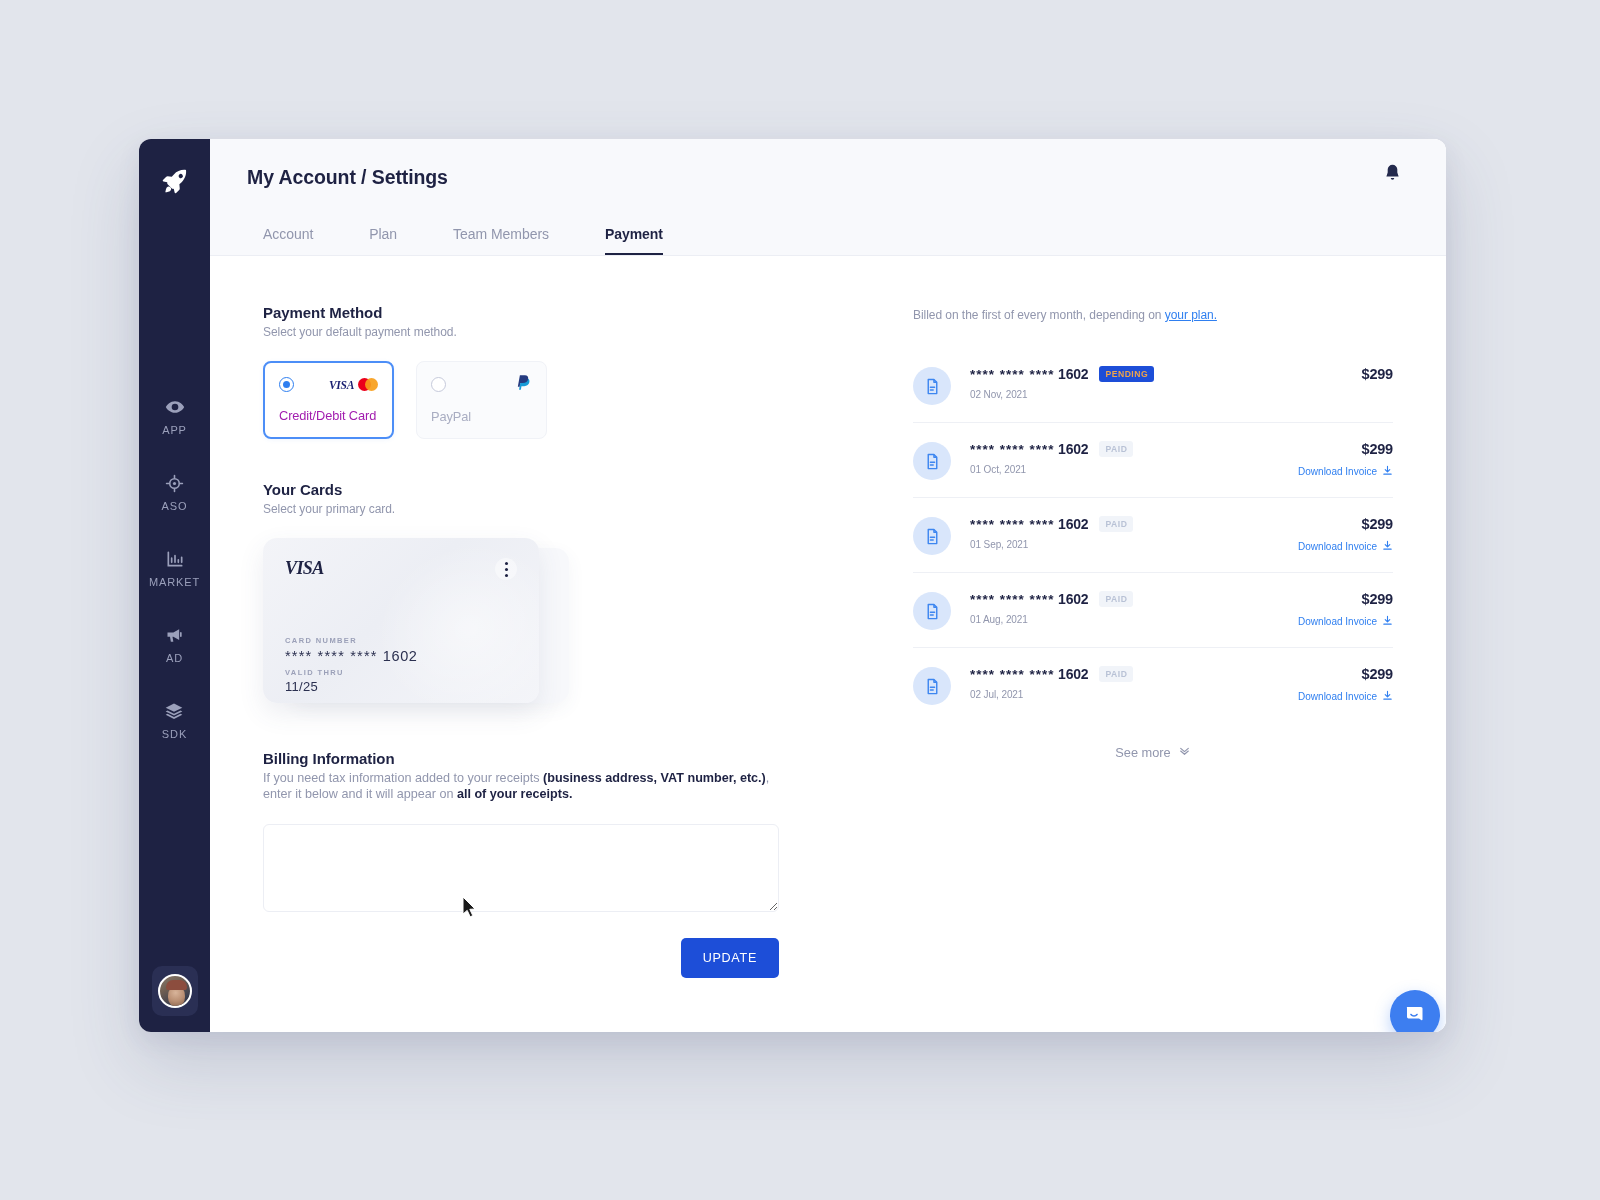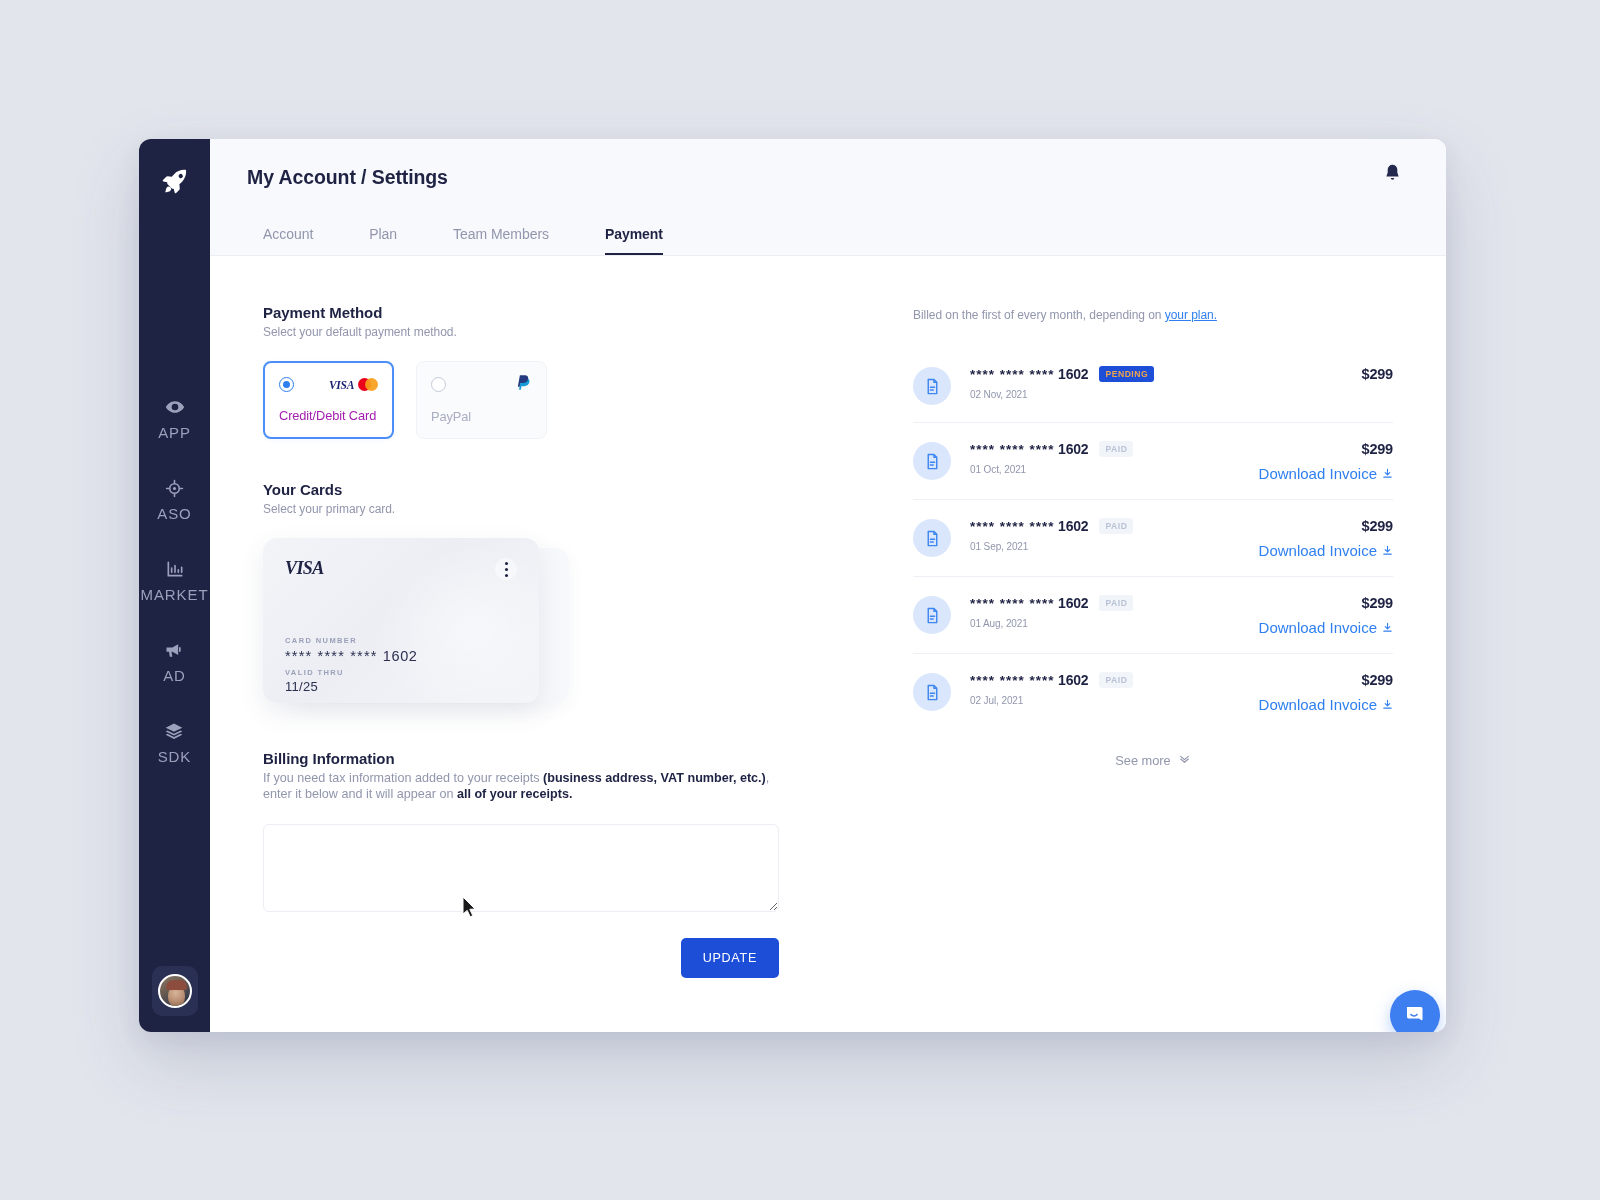--- a/index.html
+++ b/index.html
@@ -26,21 +26,21 @@
     background: #1e2243;
     border-radius: 12px 0 0 12px;
     position: relative;
     display: flex; flex-direction: column; align-items: center;
   }
   .logo { margin-top: 22px; width: 40px; height: 40px; display:flex; align-items:center; justify-content:center; }
   .nav { margin-top: 196px; display: flex; flex-direction: column; align-items: center; gap: 37px; width: 100%; }
   .nav-item { display: flex; flex-direction: column; align-items: center; gap: 7px; cursor: pointer; }
   .nav-item .ico { width: 20px; height: 20px; display:flex; align-items:center; justify-content:center; }
   .nav-item .lbl {
-    font-size: 15px; letter-spacing: .9px; color: #9ba0bb; font-weight: 400;
+    font-size: 11px; letter-spacing: .9px; color: #9ba0bb; font-weight: 400;
   }
   .avatar-wrap {
     position: absolute; bottom: 16px; left: 50%; transform: translateX(-50%);
     width: 46px; height: 50px; border-radius: 10px; background: #2a2f54;
     display: flex; align-items: center; justify-content: center;
   }
   .avatar {
     width: 34px; height: 34px; border-radius: 50%;
     border: 2px solid #ffffff; overflow: hidden;
     background: linear-gradient(150deg,#8a7a6c 0%, #6f5f52 35%, #3c3f4e 75%, #23283c 100%);
@@ -165,21 +165,21 @@
   .tx-line1 { display:flex; align-items:center; gap:11px; }
   .tx-card { font-size:13.5px; color:#1e2243; letter-spacing:-.2px;}
   .tx-card .stars { letter-spacing: 1px; font-weight: 600;}
   .tx-card .last4 { font-weight: 700; font-size: 14px;}
   .badge { font-size:8.6px; font-weight:700; letter-spacing:.5px; padding: 3px 6px; border-radius:3px; }
   .badge.pending { color:#f0a44a; background:#1d4ed8; }
   .badge.paid { color:#b9c2d6; background:#f1f4f9; }
   .tx-date { font-size:10px; color:#9196ad; margin-top:7px; letter-spacing:-.1px;}
   .tx-right { text-align:right; min-width: 120px; }
   .tx-amt { font-size:14.5px; font-weight:700; color:#1e2243; letter-spacing:-.2px;}
-  .tx-dl { font-size:15px; color:#2f7ff0; margin-top:8px; cursor:pointer; display:flex; align-items:center; justify-content:flex-end; gap:5px;}
+  .tx-dl { font-size:10px; color:#2f7ff0; margin-top:8px; cursor:pointer; display:flex; align-items:center; justify-content:flex-end; gap:5px;}
   .see-more { text-align:center; margin-top:22px; font-size:12.8px; color:#9196ad; cursor:pointer; display:flex; align-items:center; justify-content:center; gap:7px;}
   .plan-link { color:#2f7ff0; text-decoration: underline; cursor:pointer;}
 
   .chat-btn {
     position: absolute; right: 6px; bottom: -8px;
     width: 50px; height: 50px; border-radius:50%; background:#3d7ef0;
     box-shadow: 0 6px 16px rgba(61,126,240,.35);
     display:flex; align-items:center; justify-content:center; cursor:pointer;
   }
   #cursor { position:absolute; left:322px; top:757px; width:18px; height:24px; pointer-events:none; }

